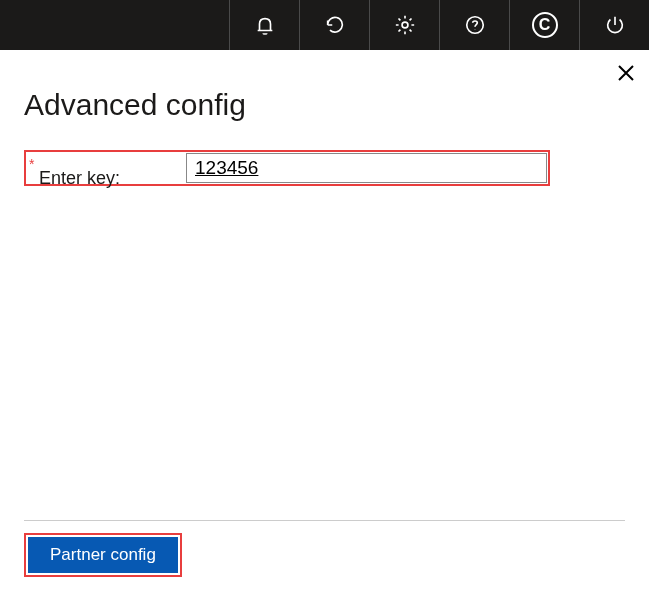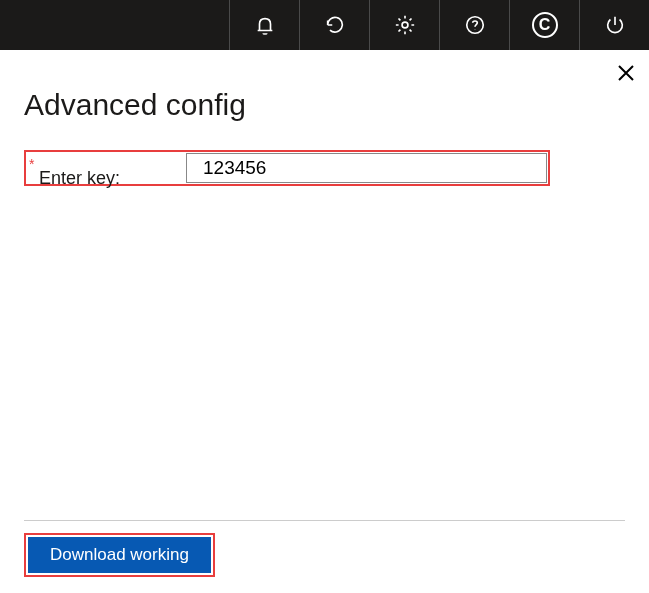--- a/index.html
+++ b/index.html
@@ -88,24 +88,25 @@
     .field-label {
       font-size: 18px;
       color: #1b1a19;
       padding: 16px 0 0 13px;
       width: 160px;
     }
     .field-input {
       flex: 1;
       border: 1px solid #888;
       font-size: 19px;
-      padding: 2px 16px;
+      padding: 2px 8px;
       font-family: inherit;
       outline: none;
       margin: 1px 1px 1px 0;
+      text-decoration: underline;
     }
     .footer {
       border-top: 1px solid #ccc;
       margin-top: auto;
       padding: 12px 0 16px 0;
     }
     .download-btn-wrap {
       border: 2px solid #e83e3e;
       display: inline-block;
       padding: 2px;
@@ -167,16 +168,16 @@
 
 
   <div class="field-row">
     <span class="req-star">*</span>
     <div class="field-label">Enter key:</div>
     <input class="field-input" type="text" value="123456" style="">
   </div>
 
   <div class="footer">
     <div class="download-btn-wrap">
-      <button class="download-btn">Download working</button>
+      <button class="download-btn">Partner config</button>
     </div>
   </div>
 </div>
 
 </body></html>

